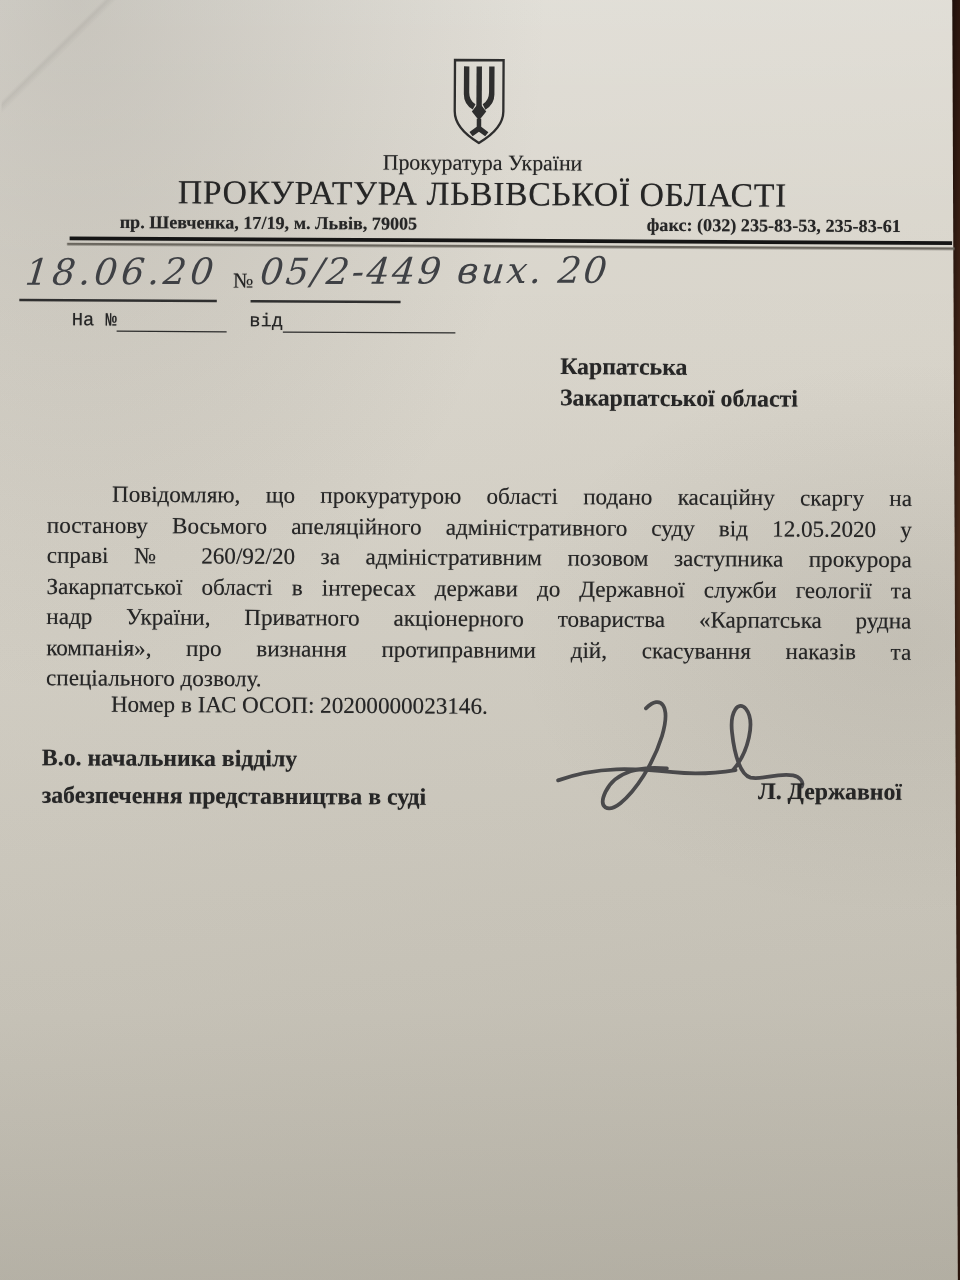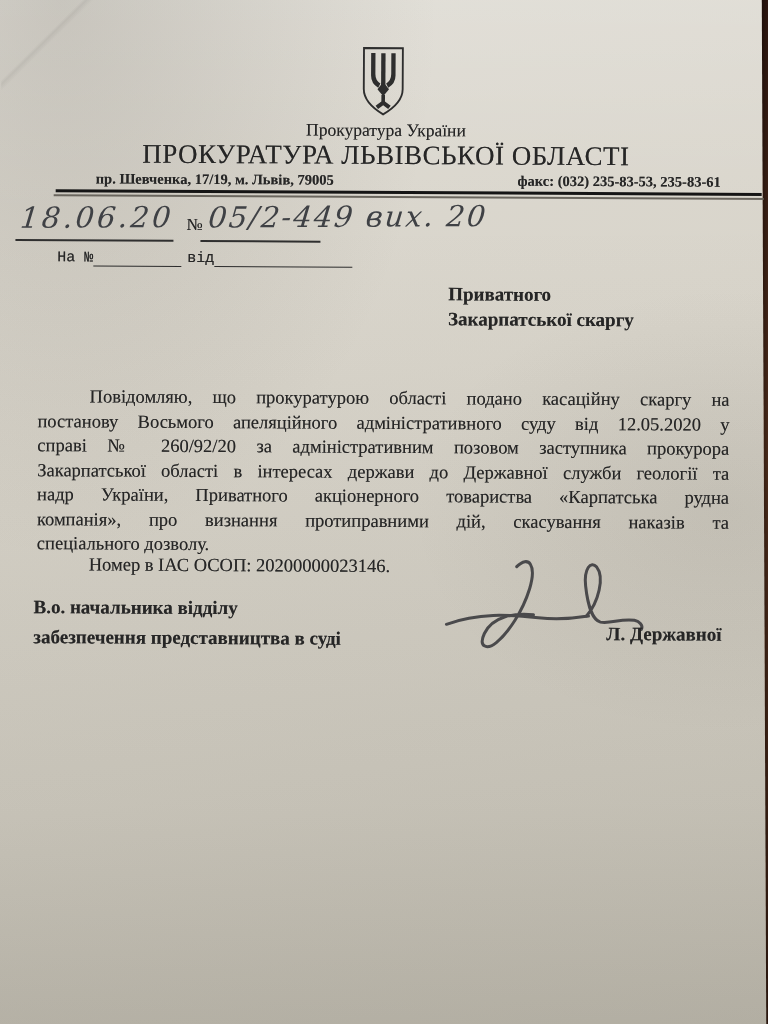--- a/index.html
+++ b/index.html
@@ -44,21 +44,21 @@
   .hw-date{position:absolute;left:20px;top:202px;font-size:29px;}
   .no-sign{position:absolute;left:186px;top:216px;font-size:17px;}
   .hw-num{position:absolute;left:208px;top:200px;font-size:29px;letter-spacing:2px;}
   .uline1{position:absolute;left:15px;top:241px;width:158px;height:2px;background:#2f2f2f;}
   .uline2{position:absolute;left:200px;top:241px;width:120px;height:2px;background:#2f2f2f;}
   .reply-row{position:absolute;left:57px;top:250px;font-size:15px;}
   .reply-row .seg{display:inline-block;border-bottom:1.6px solid #2c2c2c;height:15px;vertical-align:bottom;}
   .seg-a{width:88px;}
   .seg-b{width:138px;}
   .reply-row .lbl{display:inline-block;font-family:Liberation Mono, monospace;}
-  .lbl-vid{margin-left:6px;}
+  .lbl-vid{margin-left:18px;}
   
   .addressee{position:absolute;left:448px;top:281px;font-size:19px;font-weight:bold;line-height:25px;}
   
   .body-block{position:absolute;left:38px;top:386px;width:692px;font-size:18.5px;line-height:24.5px;}
   .bline{text-align:justify;text-align-last:justify;white-space:nowrap;}
   .bline.first{padding-left:52px;}
   .bline.last{text-align:left;text-align-last:left;}
   .ias-line{position:absolute;left:38px;top:556px;width:692px;font-size:18.5px;padding-left:52px;box-sizing:border-box;}
   
   .sig-title{position:absolute;left:35px;top:594px;font-size:19px;font-weight:bold;line-height:30px;}
@@ -96,22 +96,22 @@
     <div class="hw-date hand">18.06.20</div>
     <div class="no-sign printed">№</div>
     <div class="hw-num hand">05/2-449 вих. 20</div>
     <div class="uline1"></div>
     <div class="uline2"></div>
     <div class="reply-row printed">
       <span class="lbl">На №</span><span class="seg seg-a"></span><span class="lbl lbl-vid">від</span><span class="seg seg-b"></span>
     </div>
 
     <div class="addressee printed">
-      <div>Приватного</div>
-      <div>Закарпатської скаргу</div>
+      <div>Карпатська</div>
+      <div>Закарпатської області</div>
     </div>
 
     <div class="body-block printed">
       <div class="bline first">Повідомляю, що прокуратурою області подано касаційну скаргу на</div>
       <div class="bline">постанову Восьмого апеляційного адміністративного суду від 12.05.2020 у</div>
       <div class="bline">справі № 260/92/20 за адміністративним позовом заступника прокурора</div>
       <div class="bline">Закарпатської області в інтересах держави до Державної служби геології та</div>
       <div class="bline">надр України, Приватного акціонерного товариства «Карпатська рудна</div>
       <div class="bline">компанія», про визнання протиправними дій, скасування наказів та</div>
       <div class="bline last">спеціального дозволу.</div>

